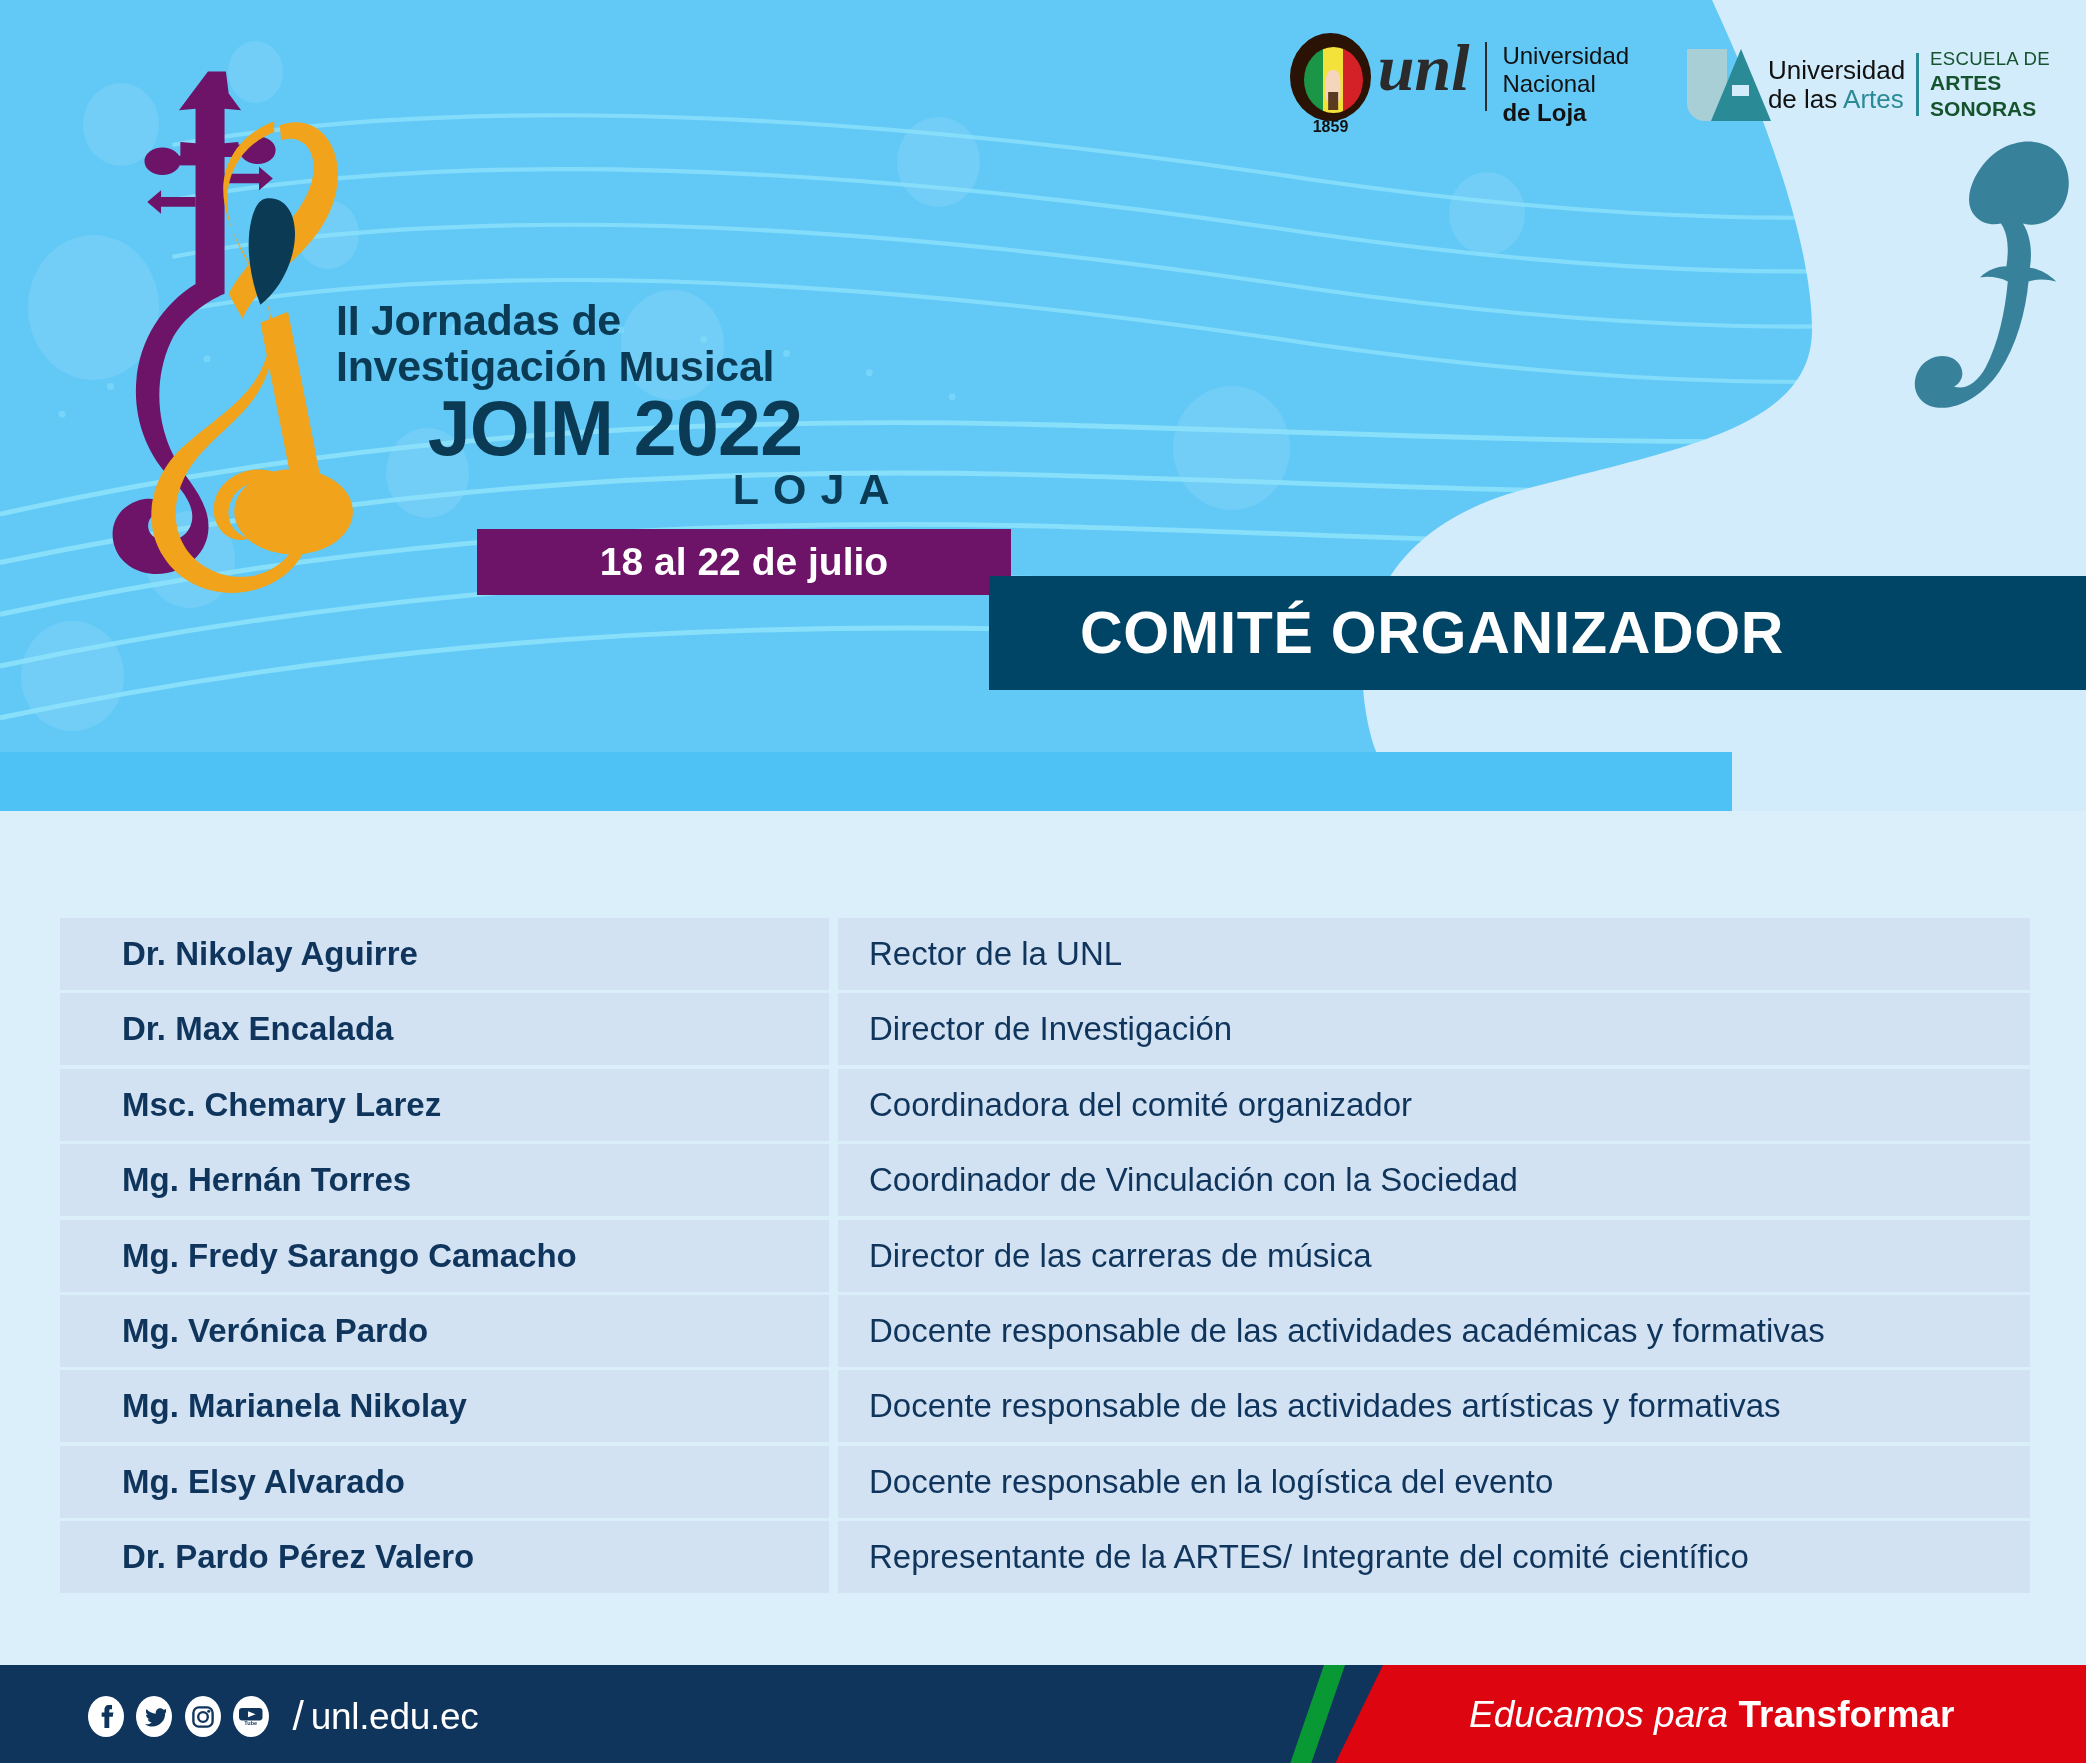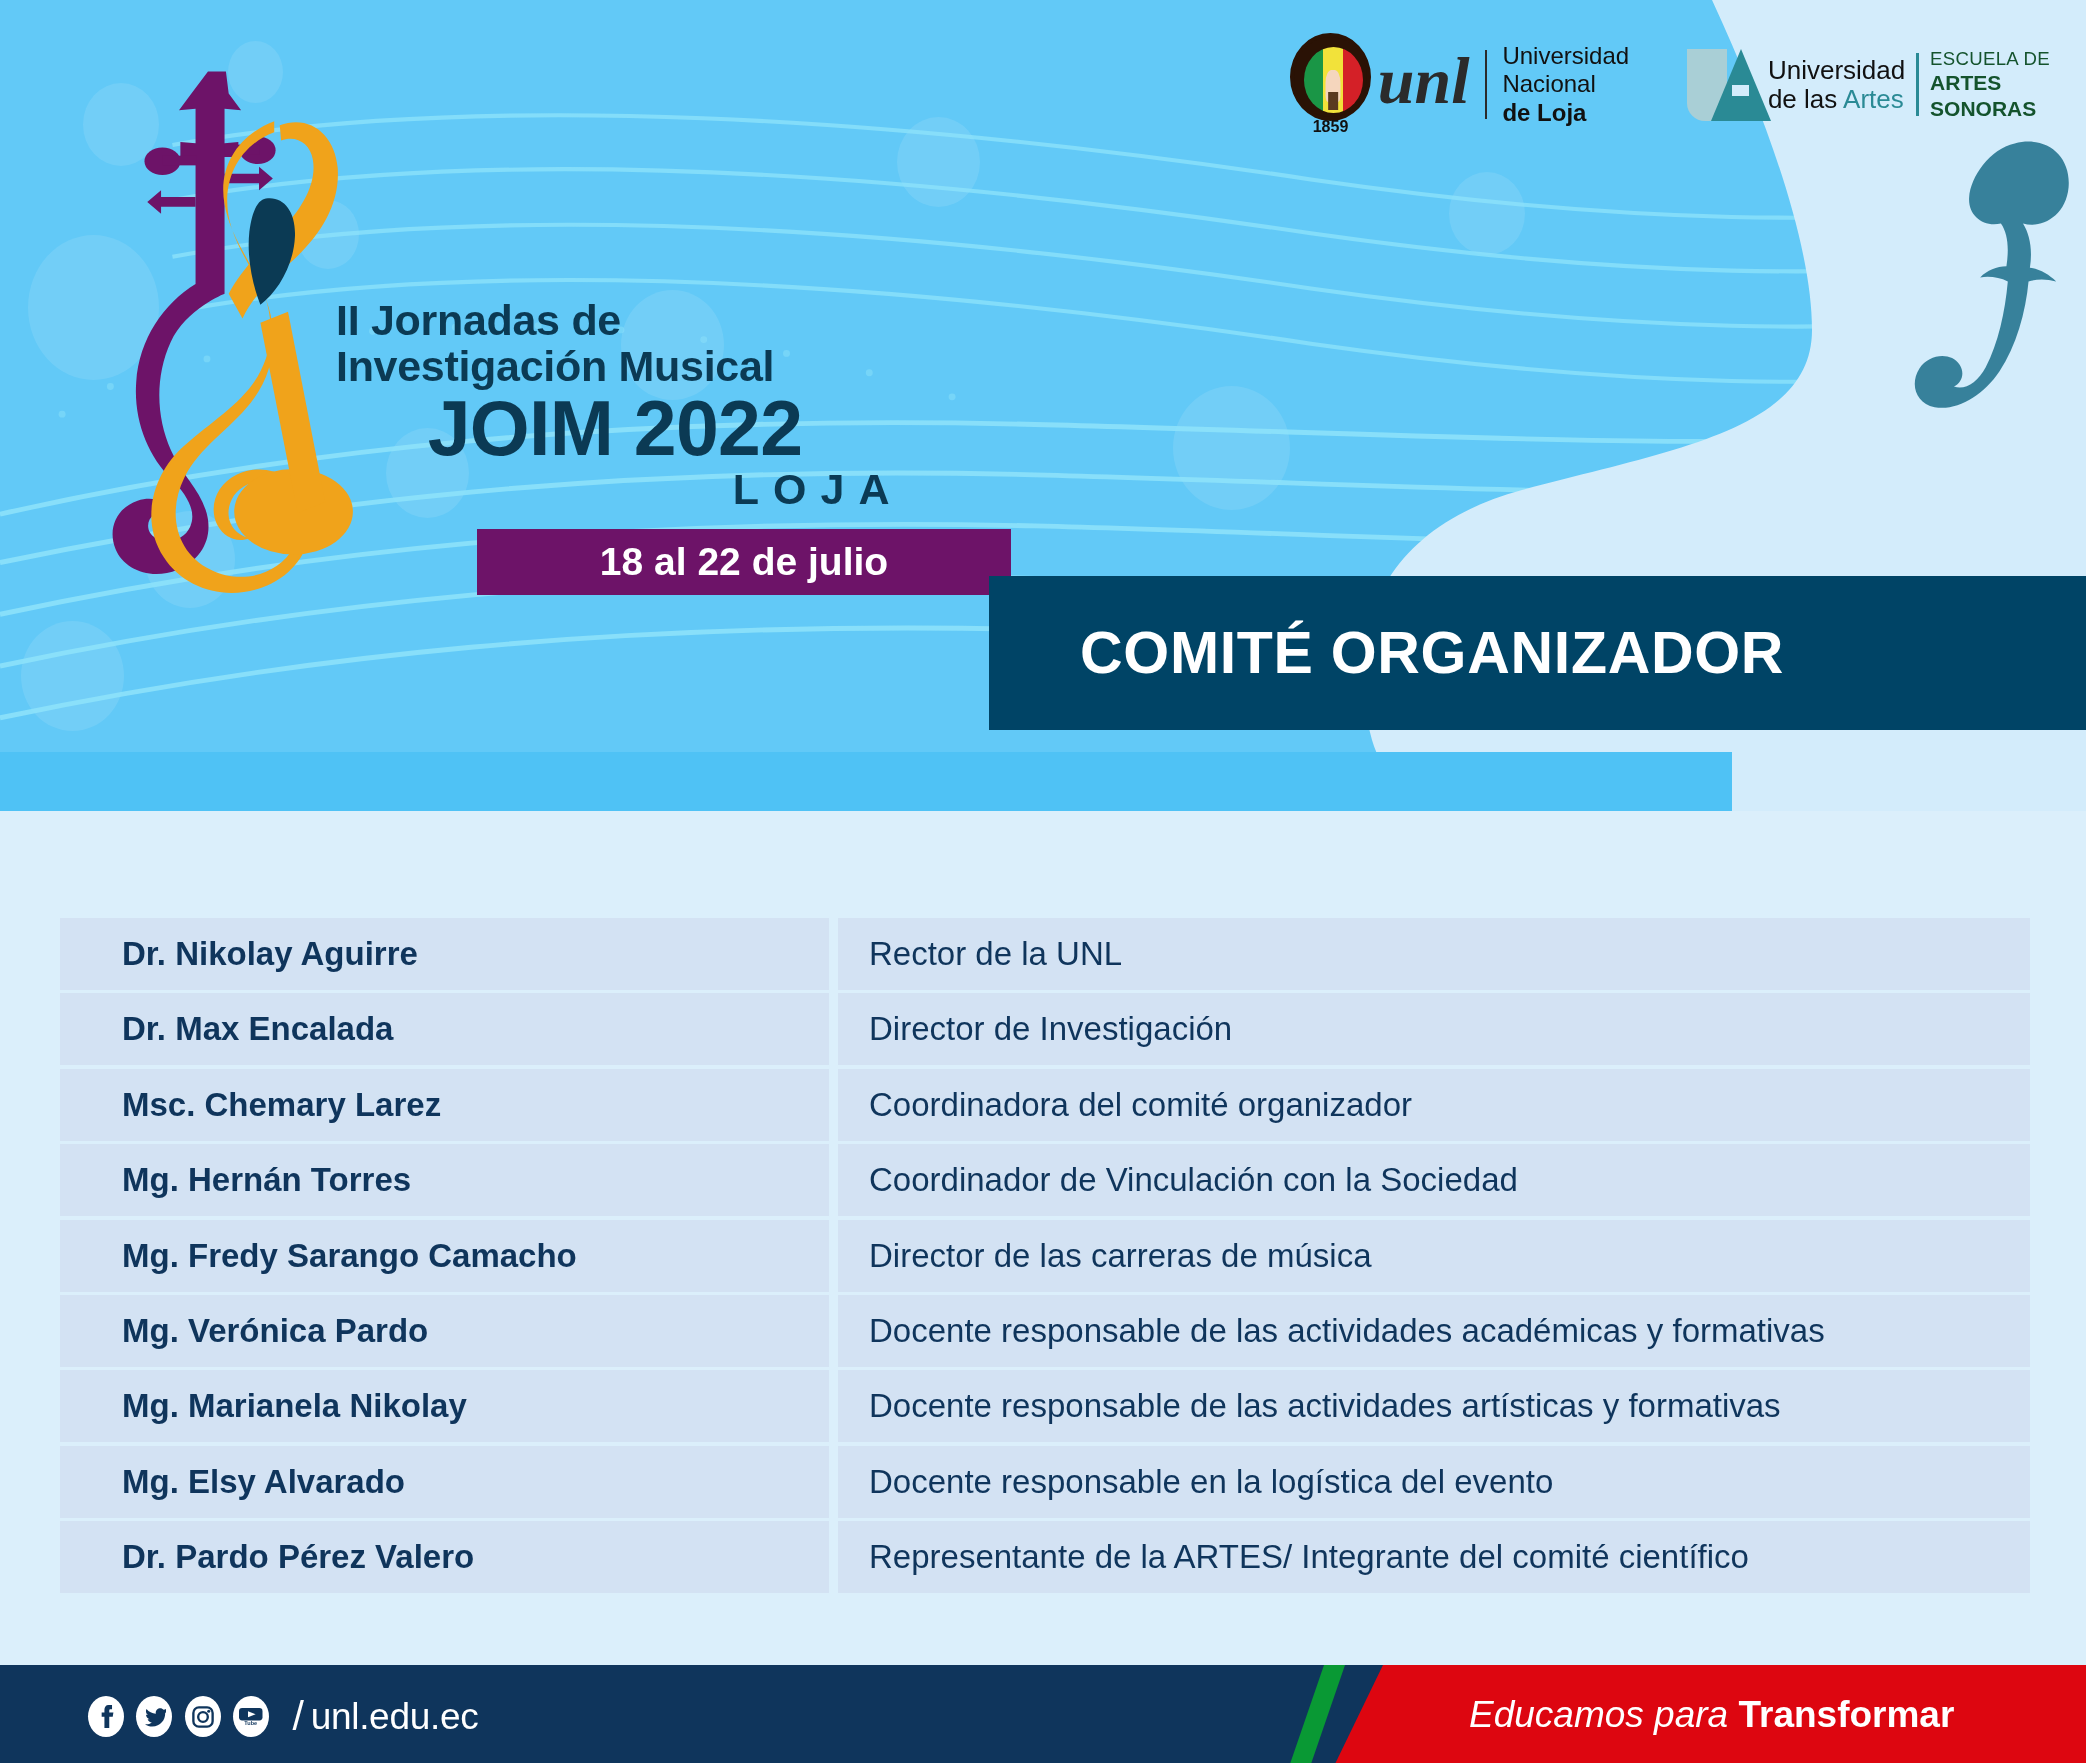--- a/index.html
+++ b/index.html
@@ -51,21 +51,21 @@
   }
   .date-badge {
     margin-top:15px; margin-left:141px; width:534px; height:66px;
     background:#6d1368; color:#ffffff;
     font-size:39px; font-weight:bold; display:flex; align-items:center;
     justify-content:center; letter-spacing:0px;
   }
 
   
   .banner {
-    position:absolute; left:989px; top:576px; width:1098px; height:154px;
+    position:absolute; left:989px; top:576px; width:1098px; height:114px;
     background:#004466; display:flex; align-items:center;text-align:right;
   }
   .banner-text {
     color:#ffffff; font-size:59px; font-weight:bold; letter-spacing:0.7px;
     margin-left:91px;
   }
 
   
   .logos { position:absolute; left:1290px; top:33px; height:103px; display:flex; align-items:center; }
   .unl-seal { position:relative; width:81px; height:103px; }
@@ -85,21 +85,21 @@
     width:15px; height:32px; background:#f5d6bd; border-radius:40% 40% 20% 20%;
   }
   .seal-torch {
     position:absolute; left:50%; bottom:2.8px; transform:translateX(-50%);
     width:9.7px; height:18px; background:#5a3a20;
   }
   .seal-year {
     position:absolute; left:0; bottom:0; width:81px; text-align:center;
     font-size:16px; font-weight:bold; color:#111;
   }
-  .unl-word { margin-left:14px; display:flex; align-items:center; }
+  .unl-word { margin-left:14px; display:flex; }
   .unl-script {
     font-family:"Liberation Serif", serif; font-style:italic;
     font-size:66px; font-weight:bold; color:#2b2b2b; line-height:0.8;
     position:relative; padding-bottom:7px;
   }
   .unl-divider { width:2.8px; height:69px; background:#2b2b2b; margin:0 15px; }
   .unl-names { font-size:24px; color:#111; line-height:1.18; }
   .unl-names b { font-weight:bold; }
 
   .uartes { margin-left:58px; display:flex; align-items:center; }

